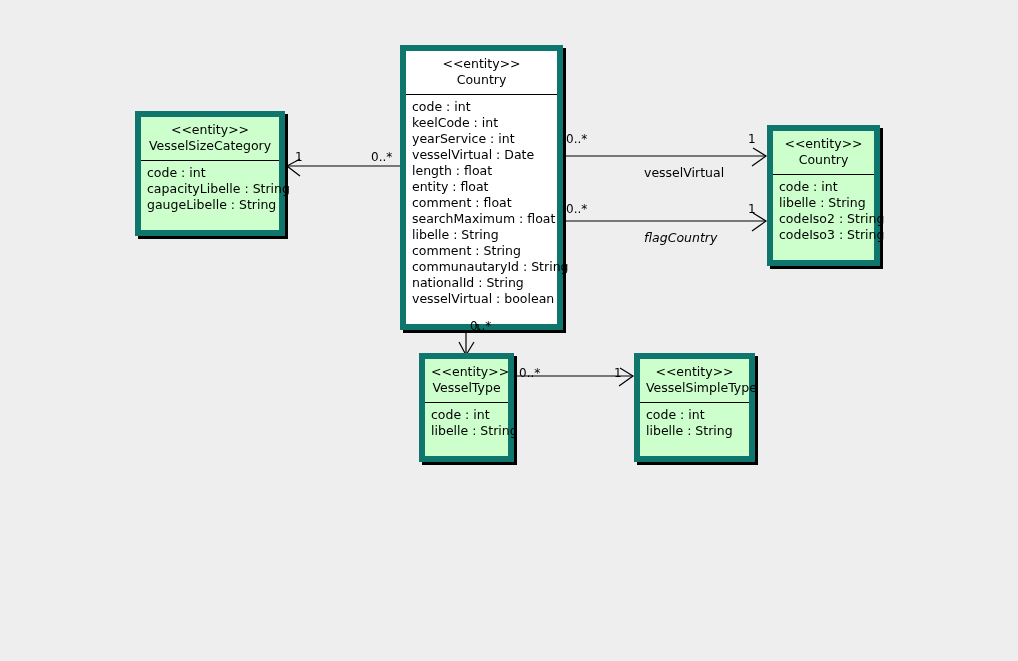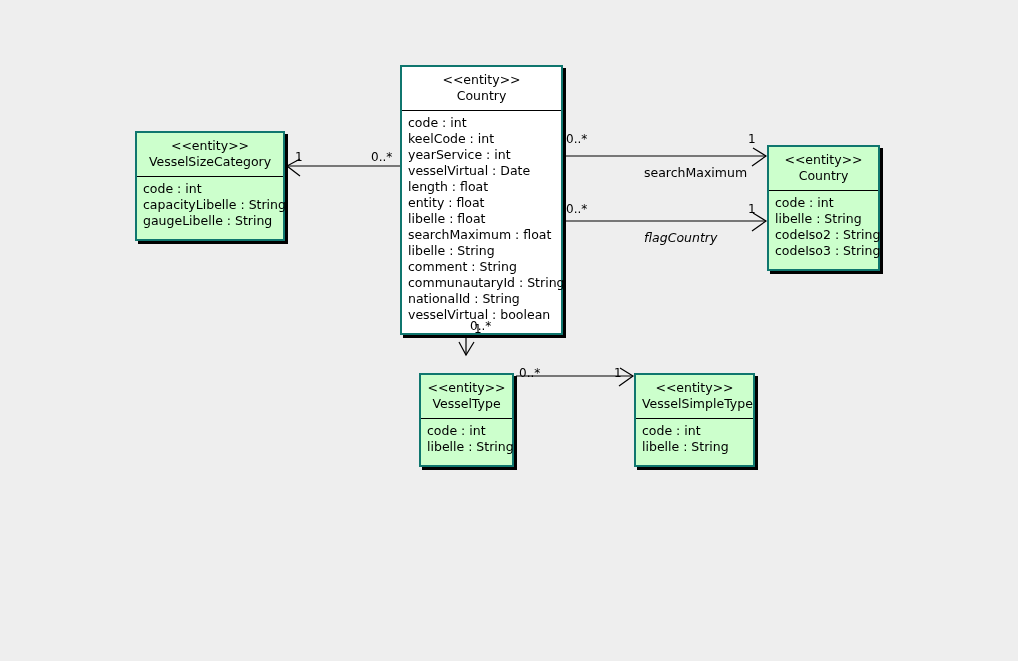--- a/index.html
+++ b/index.html
@@ -24,45 +24,44 @@
     top: 0;
     width: 1018px;
     height: 661px;
     pointer-events: none;
   }
 
   
   .uml-class {
     position: absolute;
     box-sizing: border-box;
-    border: 2px solid #0f766e;
+    border: 6px solid #0f766e;
     background: #ccffcc;
     box-shadow: 3px 3px 0 0 #000000;
     z-index: 5;
-    margin-top: 20px;
   }
   .uml-class.plain {
     background: #ffffff;
   }
   .class-header {
     box-sizing: border-box;
     padding: 5px 6px 6px 6px;
     text-align: center;
     border-bottom: 1px solid #000000;
     line-height: 16px;
   }
   .stereotype, .class-name {
     display: block;
     font-size: 12.5px;
     color: #000000;
     white-space: nowrap;
   }
   .class-attrs {
     box-sizing: border-box;
-    padding: 4px 6px 10px 6px;
+    padding: 4px 6px 17px 6px;
   }
   .attr {
     display: block;
     font-size: 12.5px;
     line-height: 16px;
     color: #000000;
     white-space: nowrap;
   }
 
   
@@ -131,21 +130,21 @@
       <span class="stereotype">&lt;&lt;entity&gt;&gt;</span>
       <span class="class-name">Country</span>
     </div>
     <div class="class-attrs">
       <span class="attr">code : int</span>
       <span class="attr">keelCode : int</span>
       <span class="attr">yearService : int</span>
       <span class="attr">vesselVirtual : Date</span>
       <span class="attr">length : float</span>
       <span class="attr">entity : float</span>
-      <span class="attr">libelle : float</span>
+      <span class="attr">comment : float</span>
       <span class="attr">searchMaximum : float</span>
       <span class="attr">libelle : String</span>
       <span class="attr">comment : String</span>
       <span class="attr">communautaryId : String</span>
       <span class="attr">nationalId : String</span>
       <span class="attr">vesselVirtual : boolean</span>
     </div>
   </div>
 
   <div class="uml-class" style="left:767px; top:125px; width:113px;">
@@ -181,21 +180,21 @@
       <span class="attr">code : int</span>
       <span class="attr">libelle : String</span>
     </div>
   </div>
 
   <span class="mult" style="left:295px; top:150px;">1</span>
   <span class="mult" style="left:371px; top:150px;">0..*</span>
 
   <span class="mult" style="left:566px; top:132px;">0..*</span>
   <span class="mult" style="left:748px; top:132px;">1</span>
-  <span class="edge-label" style="left:644px; top:165px;">searchMaximum</span>
+  <span class="edge-label" style="left:644px; top:165px;">vesselVirtual</span>
 
   <span class="mult" style="left:566px; top:202px;">0..*</span>
   <span class="mult" style="left:748px; top:202px;">1</span>
   <span class="edge-label" style="left:644px; top:230px;font-style:italic;">flagCountry</span>
 
   <span class="mult" style="left:470px; top:319px;">0..*</span>
   <span class="mult" style="left:474px; top:322px;">1</span>
 
   <span class="mult" style="left:519px; top:366px;">0..*</span>
   <span class="mult" style="left:614px; top:366px;">1</span>

